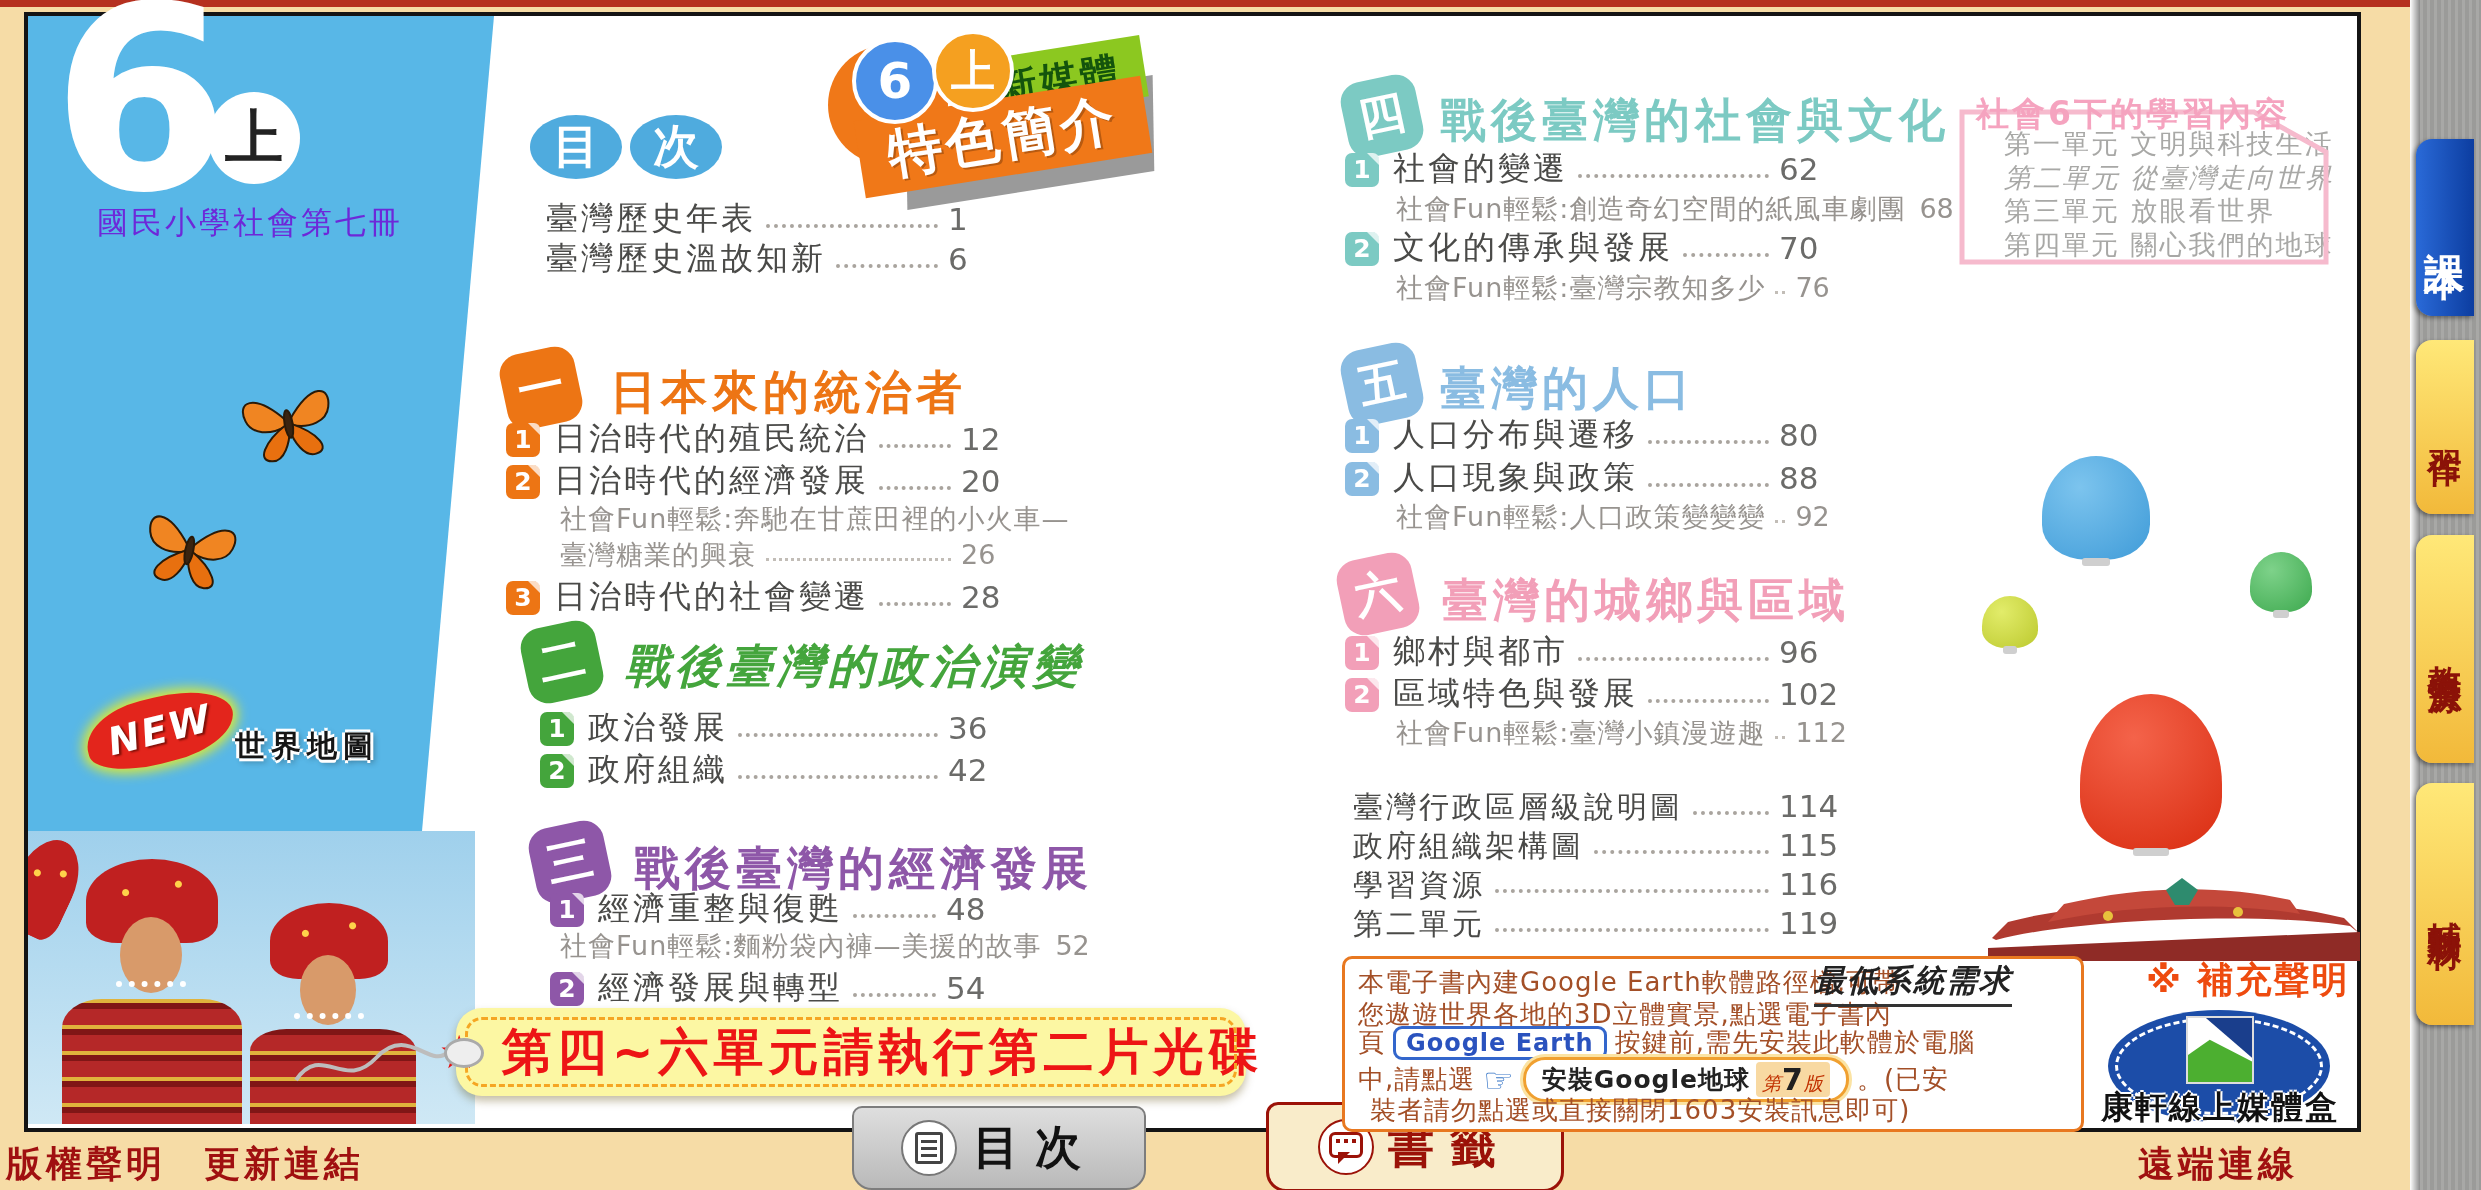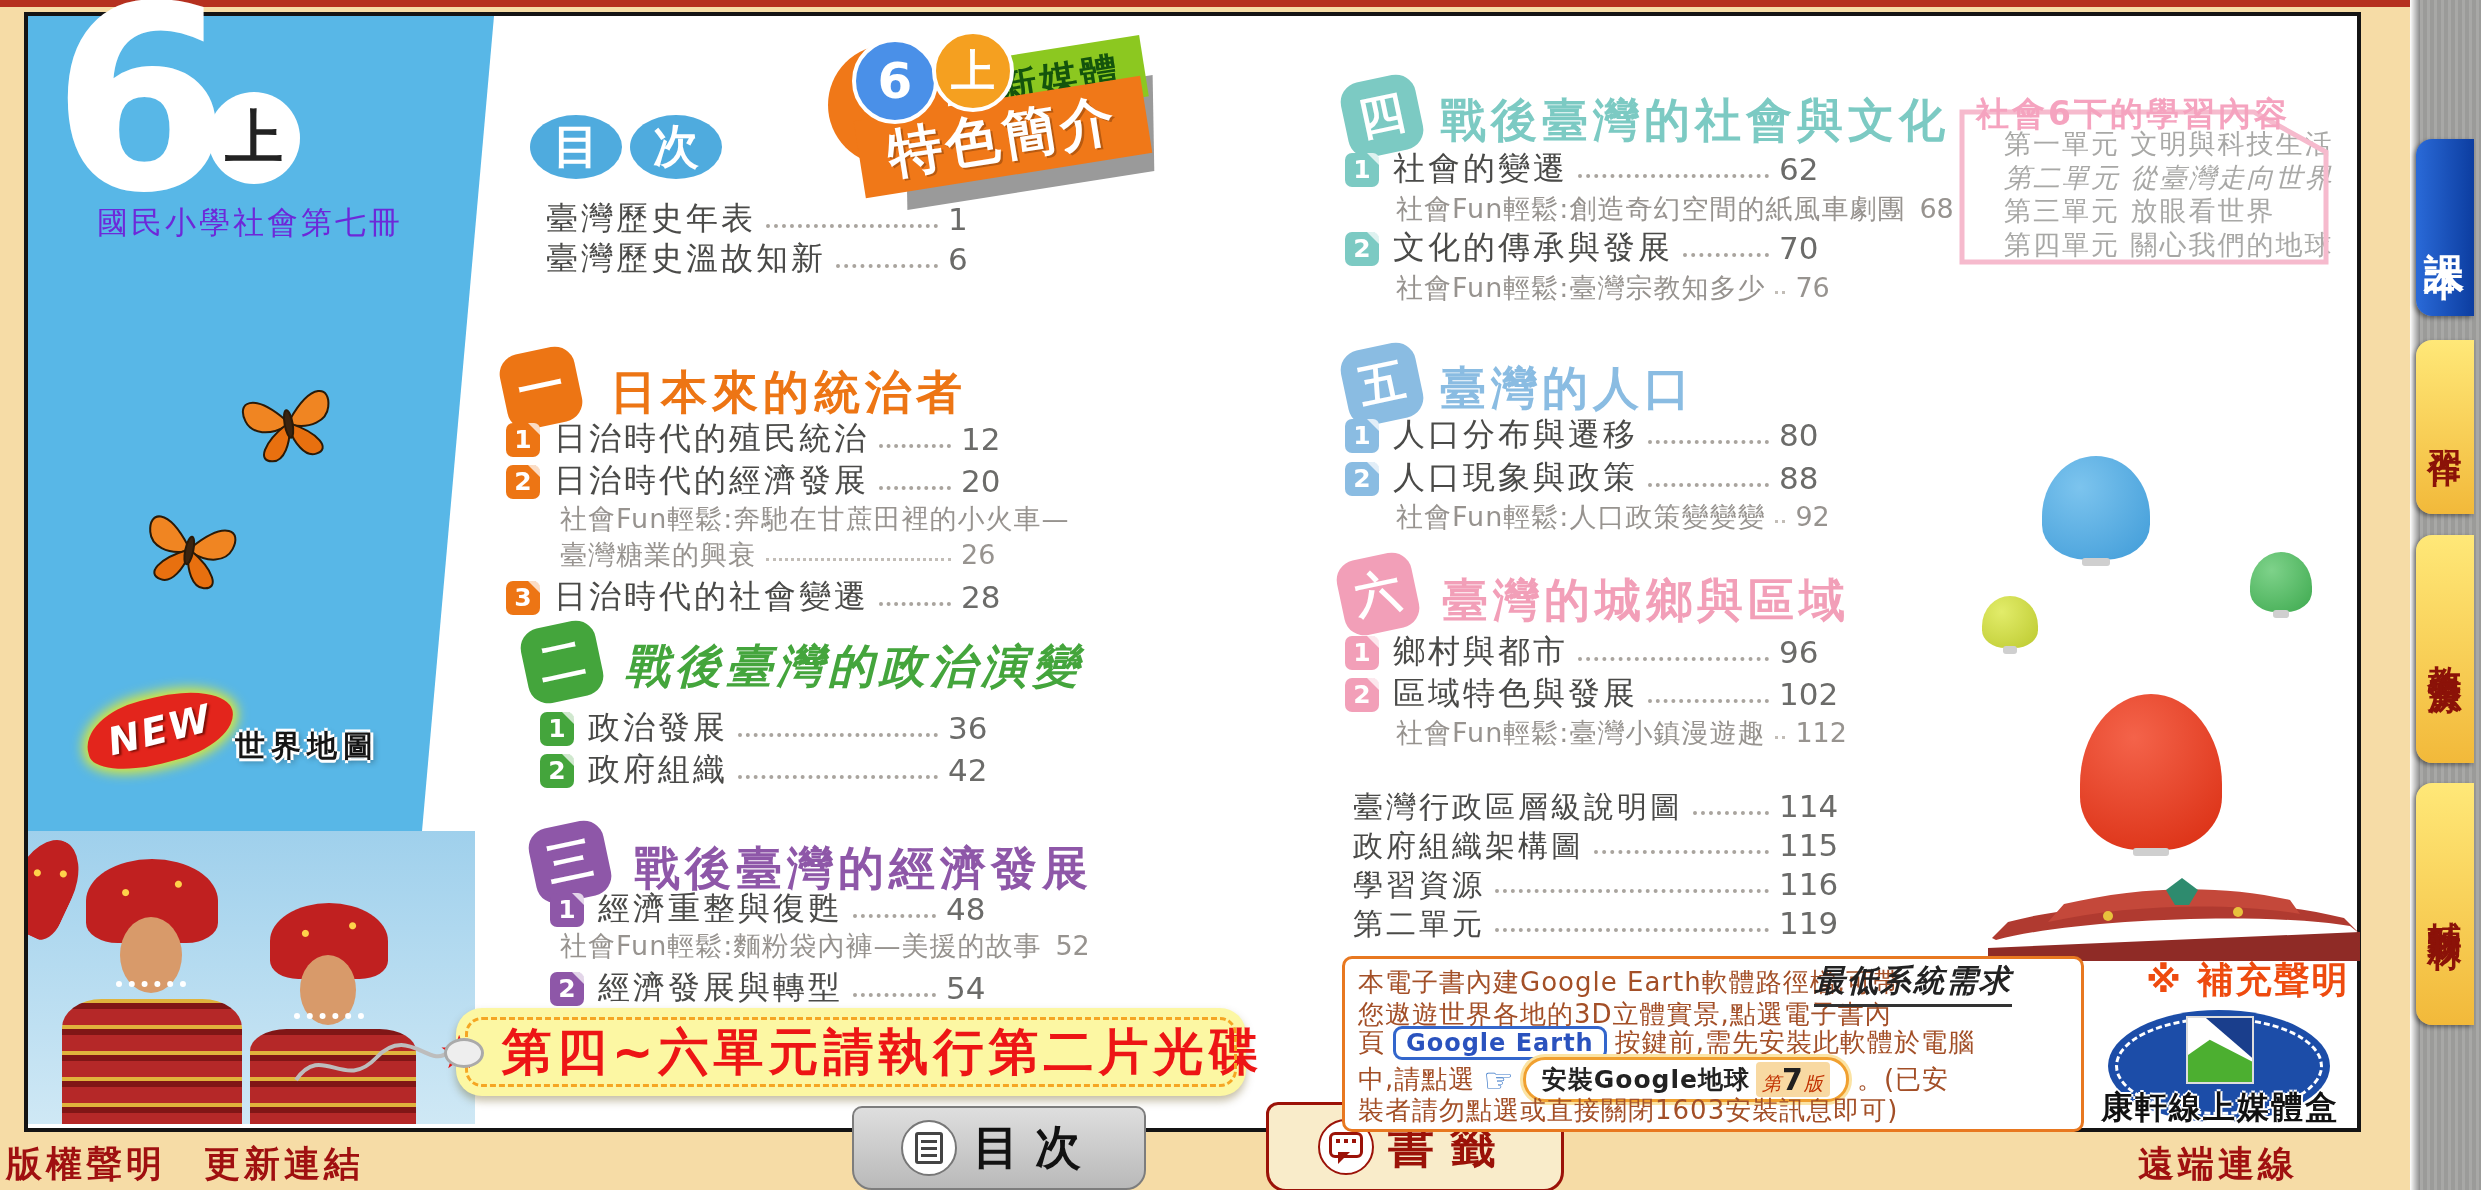--- a/index.html
+++ b/index.html
@@ -416,21 +416,21 @@
     <span class="inst-pill">
       <span class="inst-lbl">安裝Google地球</span>
       <span class="ver">
         <span class="vs">第</span>
         <span class="vn">7</span>
         <span class="vs">版</span>
       </span>
     </span>
     <span>。(已安</span>
   </div>
-  <div class="nline" style="top:134px;">
+  <div class="nline" style="top:134px;margin-left:12px;">
       <span>裝者請勿點選或直接關閉1603安裝訊息即可)</span>
     </div>
 </div>
 <div class="abs sysreq">最低系統需求</div>
 <div class="abs suppl">※ 補充聲明</div>
 
 <div class="abs media-ell"></div>
 <div class="abs ksq">
     <div class="t1"></div>
     <div class="t2"></div>

